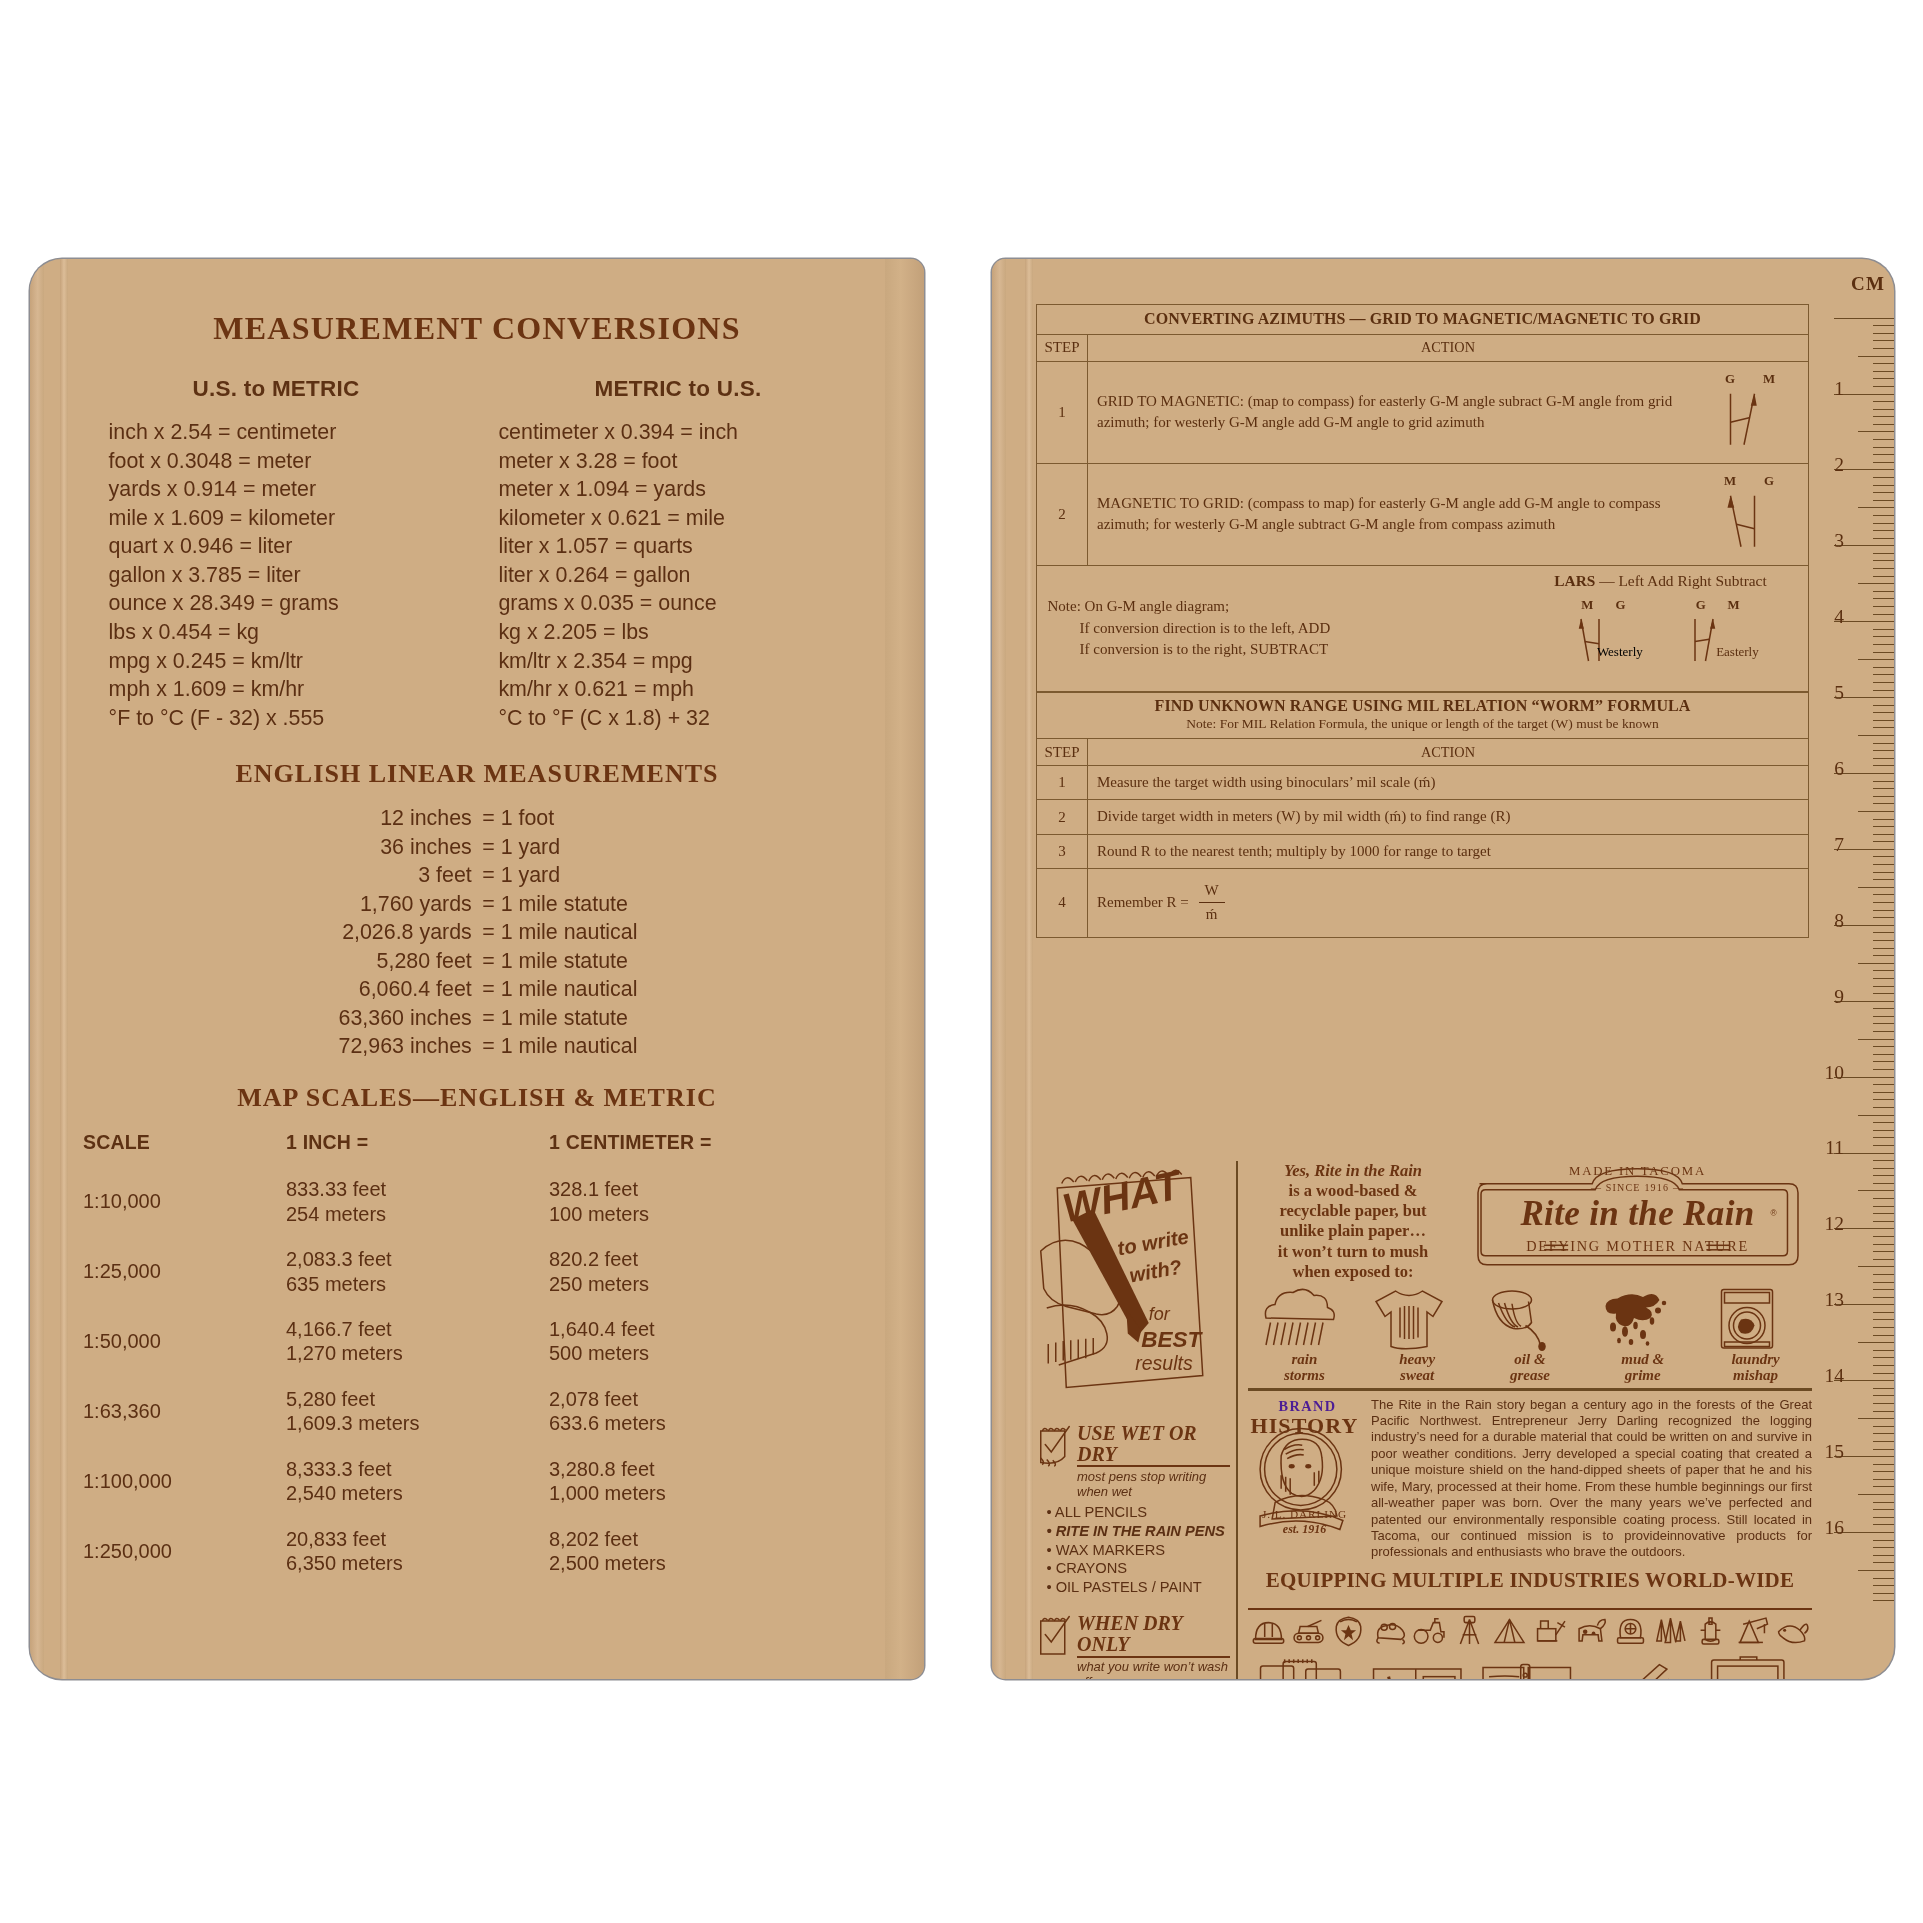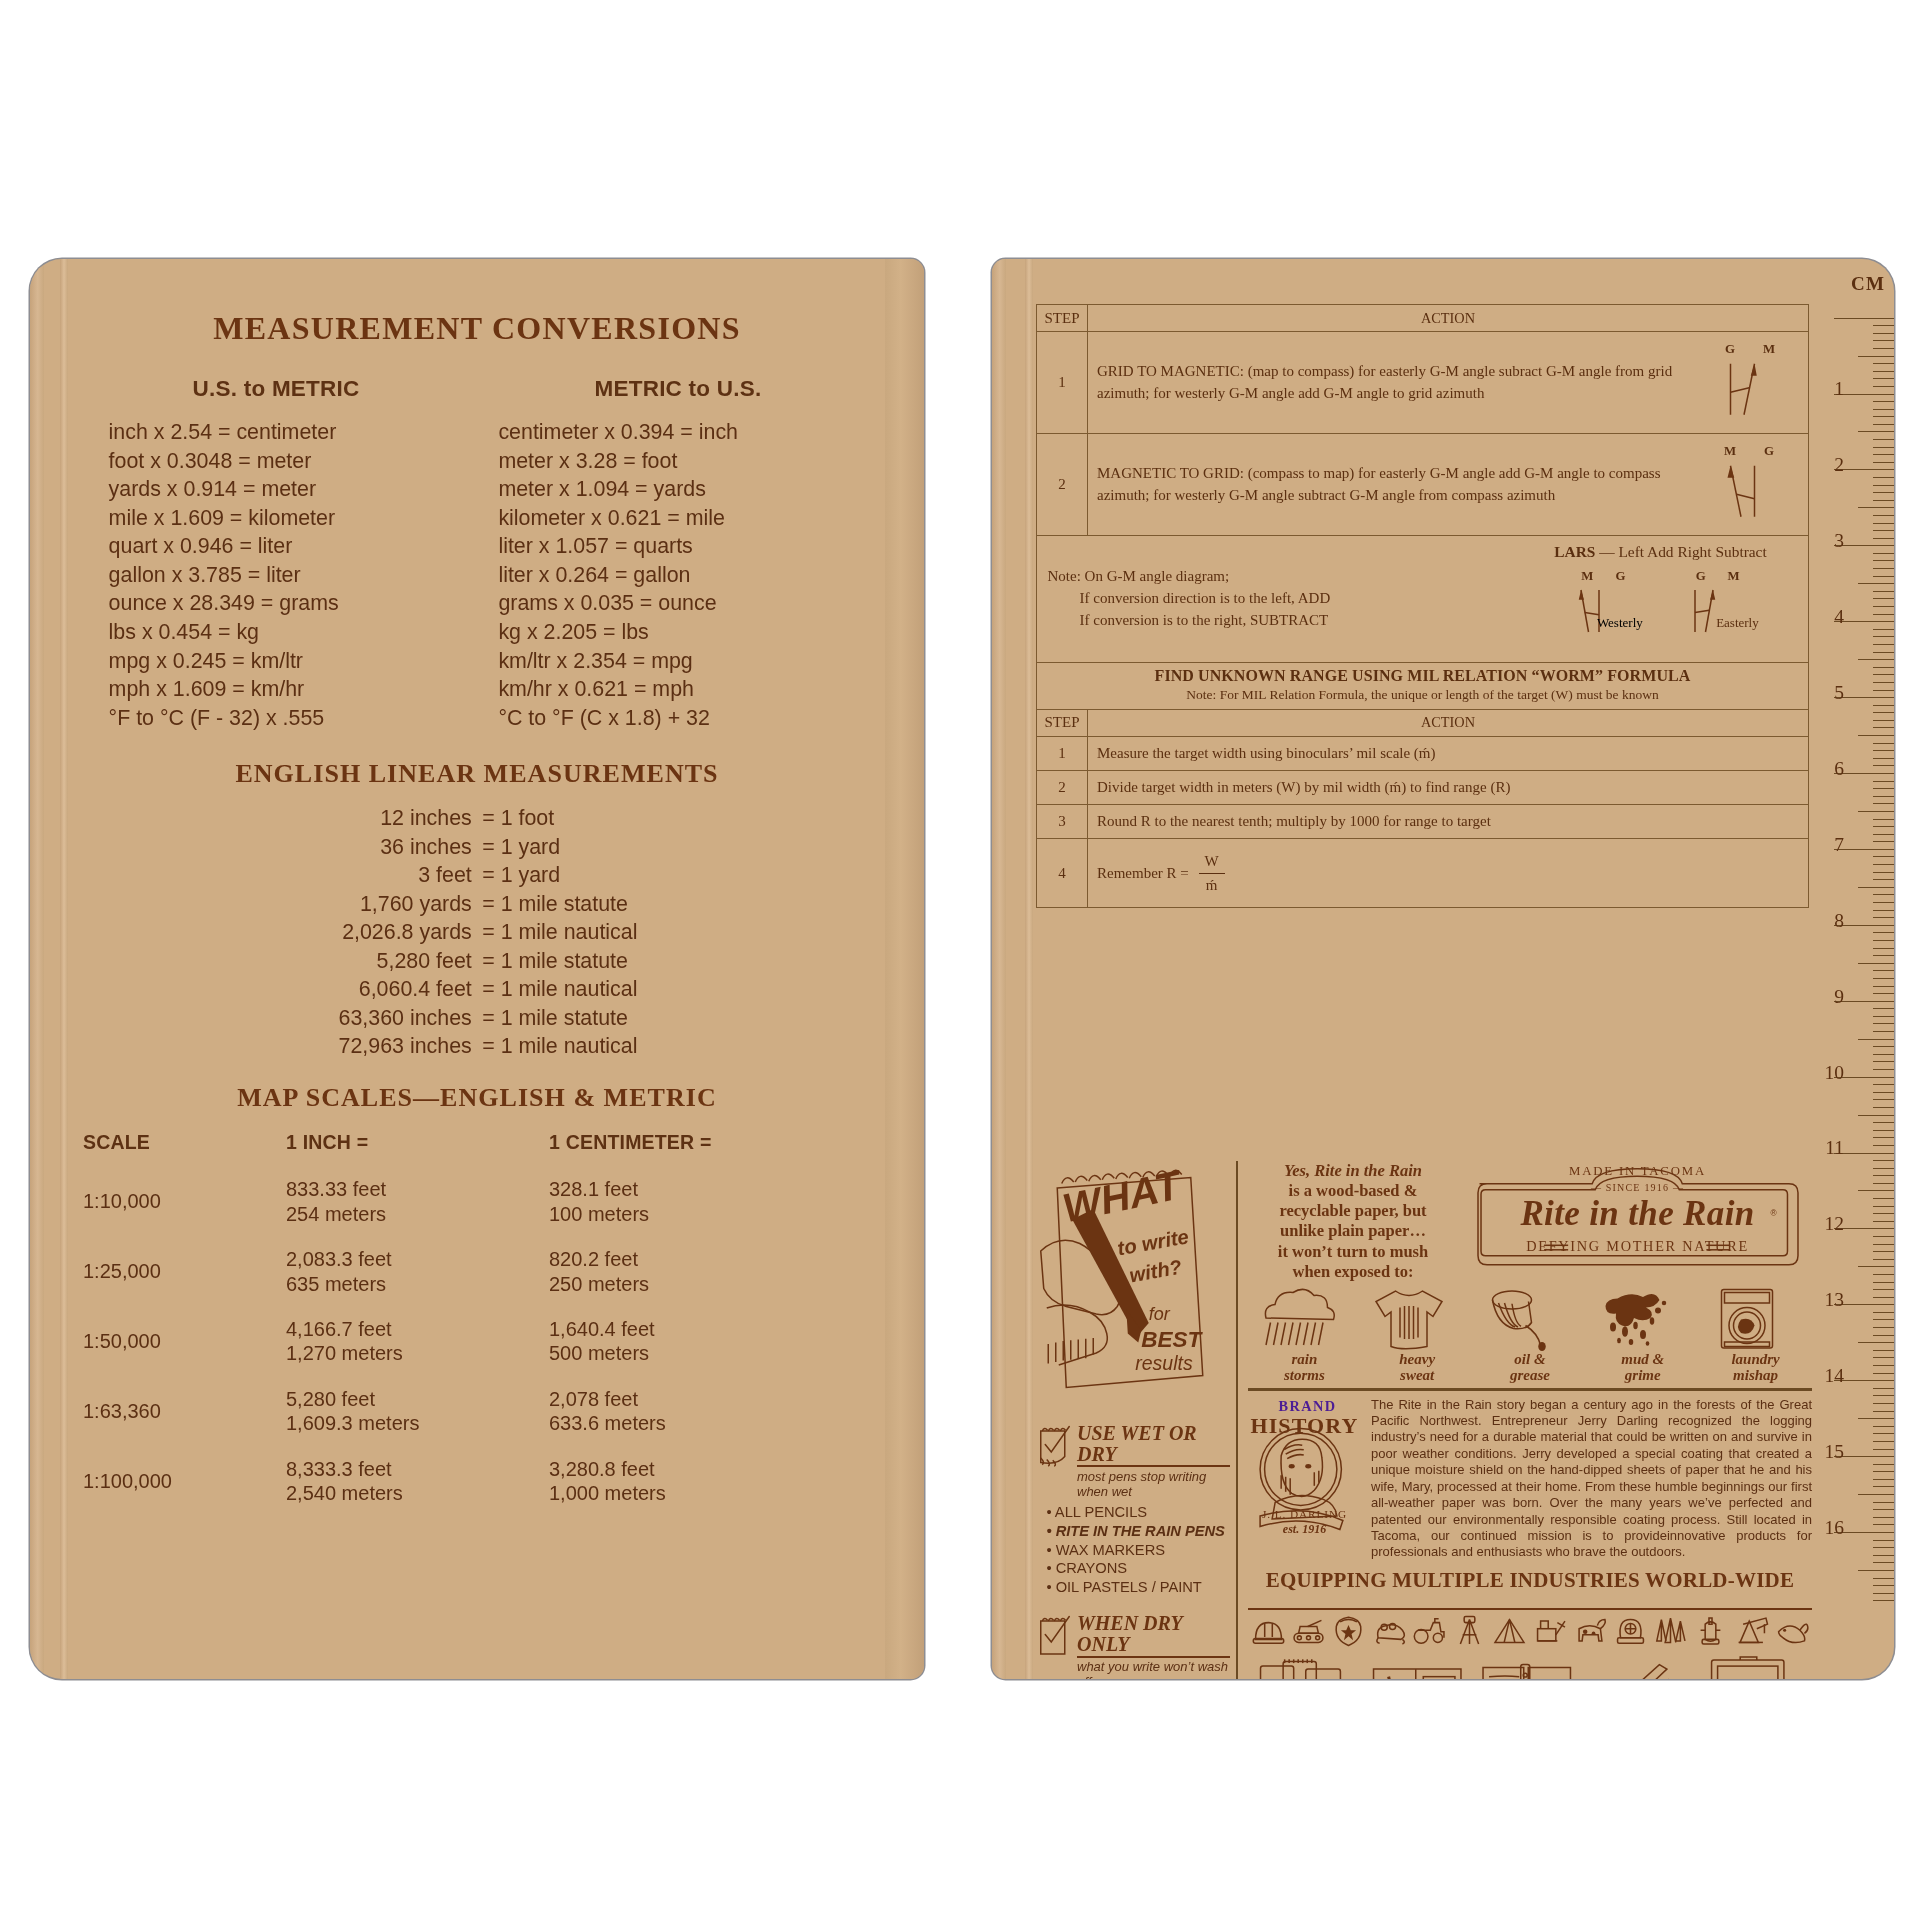--- a/index.html
+++ b/index.html
@@ -293,33 +293,47 @@
             <td class="scale">1:100,000</td>
             <td>
               <span>8,333.3 feet</span>
               <span>2,540 meters</span>
             </td>
             <td>
               <span>3,280.8 feet</span>
               <span>1,000 meters</span>
             </td>
           </tr>
+          <tr>
+            <td class="scale">1:250,000</td>
+            <td>
+              <span>20,833 feet</span>
+              <span>6,350 meters</span>
+            </td>
+            <td>
+              <span>8,202 feet</span>
+              <span>2,500 meters</span>
+            </td>
+          </tr>
         </tbody>
       </table>
     </div>
   </div>
 
   <div class="sheet" id="page-right">
     <div class="spine"></div>
     <div class="spine2" style="left:33px;"></div>
 
     <div class="r-wrap">
 
       <table class="tbl" style="margin-top:45px;">
         <tbody>
+            <tr>
+          <td colspan="2" class="tblhead">CONVERTING AZIMUTHS — GRID TO MAGNETIC/MAGNETIC TO GRID</td>
+        </tr>
         <tr>
           <td class="stepcell">STEP</td>
           <td class="subhead">ACTION</td>
         </tr>
         <tr>
           <td class="stepcell">1</td>
           <td class="actioncell" style="padding-right:128px;height:89px;">
             <span>GRID TO MAGNETIC: (map to compass) for easterly G-M angle subract G-M angle from grid azimuth; for westerly G-M angle add G-M angle to grid azimuth</span>
             <span style="position:absolute;right:13.5px;top:6px;width:90px;text-align:center;">
               <span style="display:inline-block;width:39px;" class="gm-lbl">G</span><span style="display:inline-block;width:39px;" class="gm-lbl">M</span>

